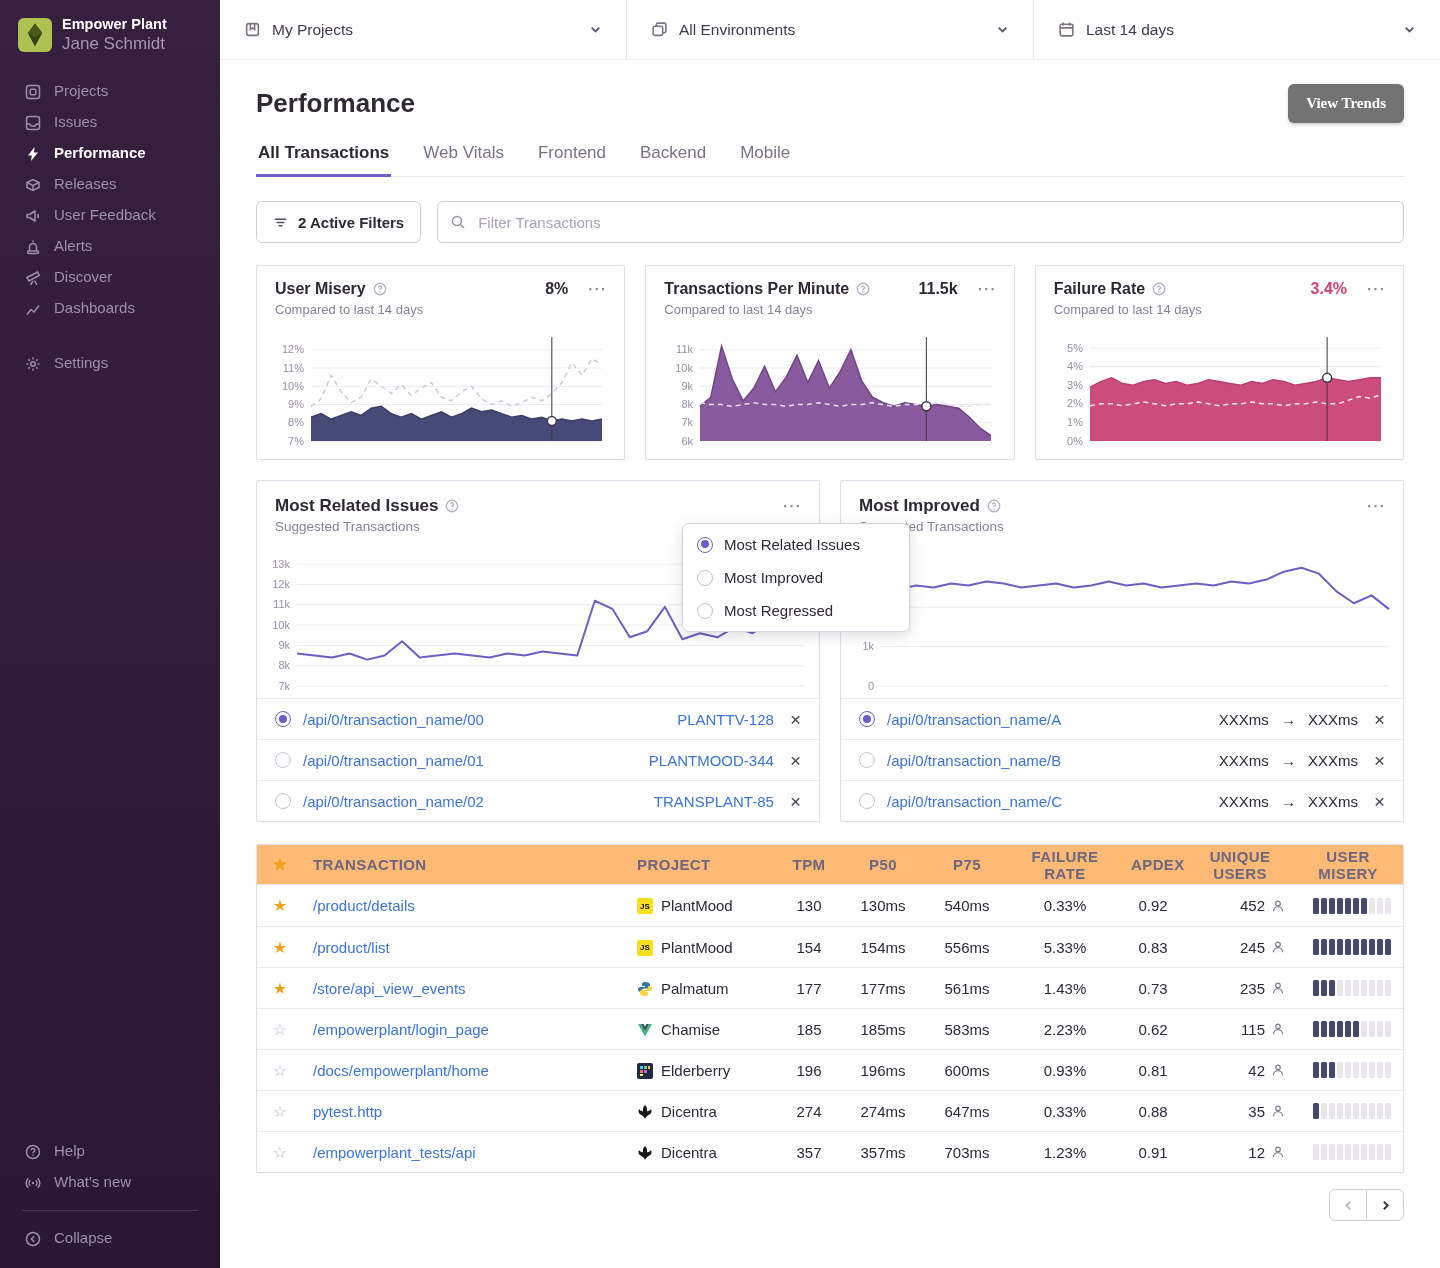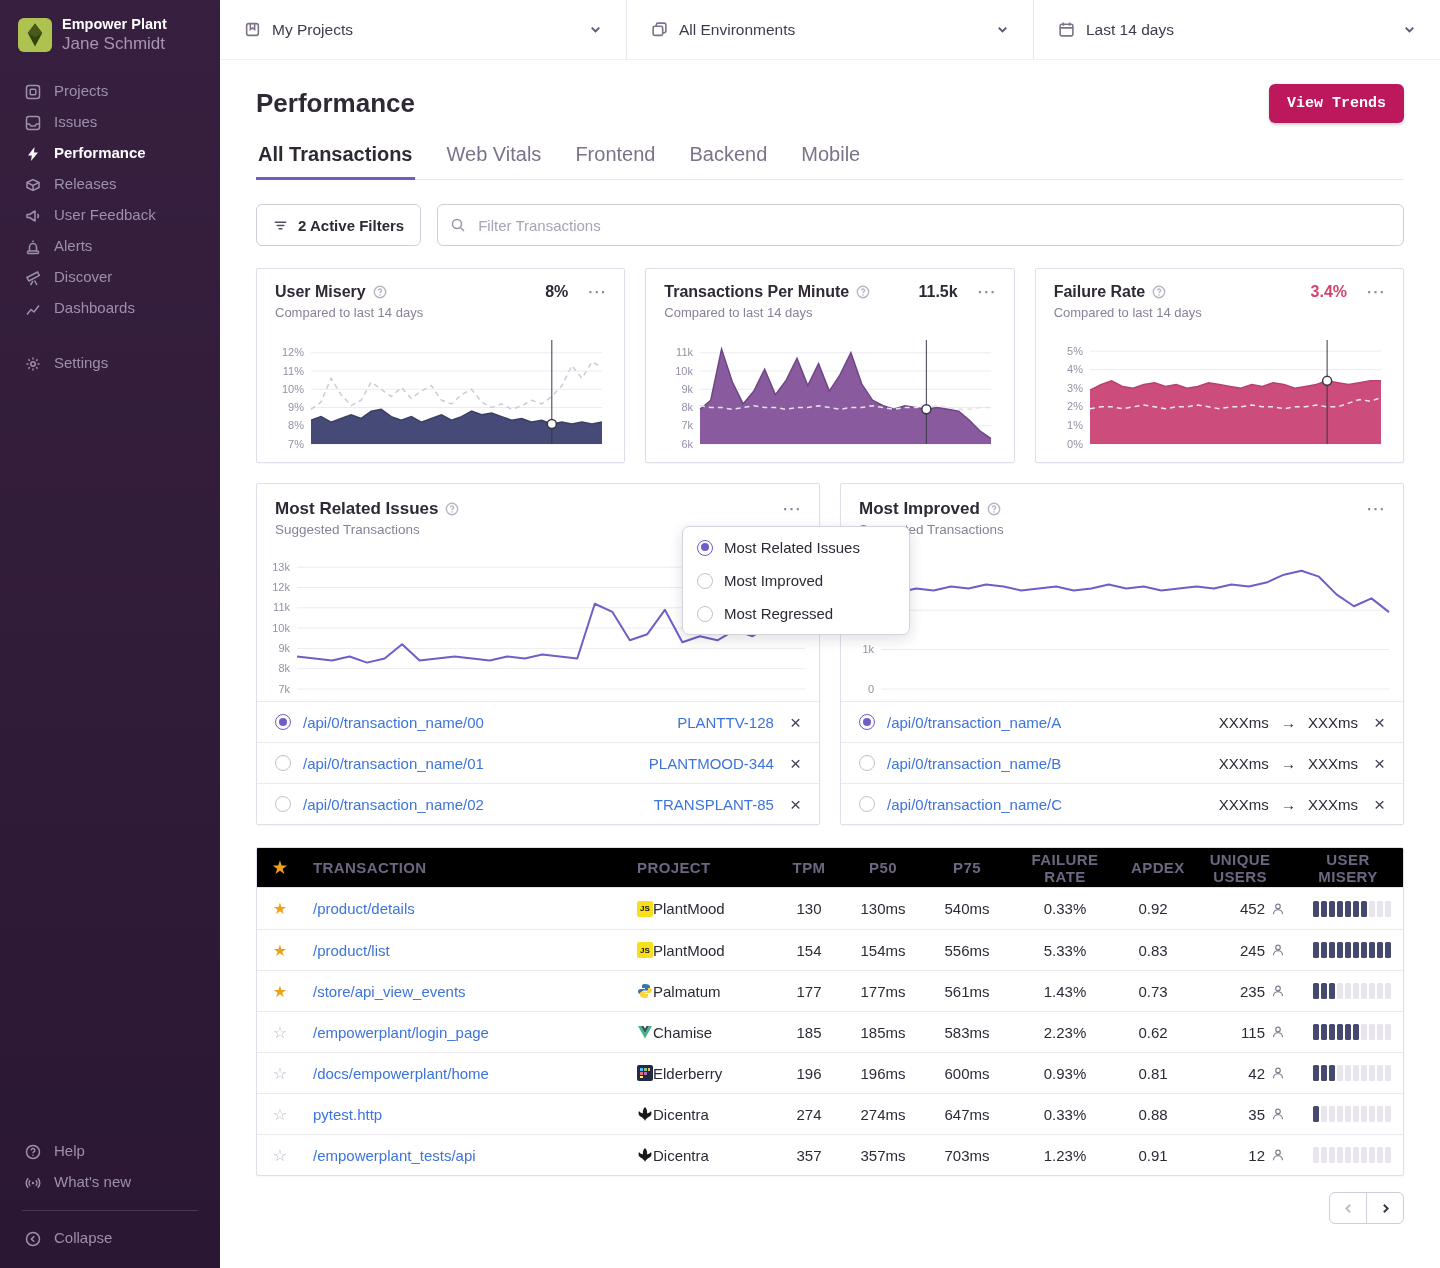--- a/index.html
+++ b/index.html
@@ -28,24 +28,24 @@
   .topbar{height:60px;flex-shrink:0;display:flex;align-items:stretch;background:#fff;border-bottom:1px solid #f1eef4}
   .tb-section{flex:1;display:flex;align-items:center;gap:11px;padding:0 24px;font-size:15.5px;color:#42394d;cursor:pointer}
   .tb-section + .tb-section{border-left:1px solid #e9e5ee}
   .tb-icon{color:#7d7289;display:flex}
   .tb-chevron{margin-left:auto;color:#5f5570;display:flex}
 
   .content{flex:1;padding:0 36px 30px}
 
   .page-head{display:flex;justify-content:space-between;align-items:center;margin-top:24px}
   .page-title{font-size:26px;font-weight:600}
-  .btn-primary{background:#be185d;color:#fff;border:none;border-radius:6px;padding:11px 18px;font-size:15px;font-weight:600;cursor:pointer;box-shadow:0 2px 3px rgba(40,30,50,.2);font-family:Liberation Mono, monospace}
+  .btn-primary{background:#737373;color:#fff;border:none;border-radius:6px;padding:11px 18px;font-size:15px;font-weight:600;cursor:pointer;box-shadow:0 2px 3px rgba(40,30,50,.2);font-family:Liberation Serif, serif}
 
   .tabs{display:flex;gap:30px;margin-top:20px;border-bottom:1px solid #e9e5ee}
-  .tab{padding:0 2px 11px;font-size:20px;color:#7c7289;cursor:pointer;border-bottom:3px solid transparent;margin-bottom:-1px}
+  .tab{padding:0 2px 11px;font-size:17px;color:#7c7289;cursor:pointer;border-bottom:3px solid transparent;margin-bottom:-1px}
   .tab.active{color:#2f2936;font-weight:600;border-color:#6c5fc7}
 
   .filter-row{display:flex;gap:16px;margin-top:24px}
   .filter-btn{display:flex;align-items:center;gap:10px;border:1px solid #d2cbda;border-radius:6px;background:#fff;padding:0 16px;height:42px;font-size:15px;font-weight:600;color:#2f2936;cursor:pointer;font-family:inherit}
   .filter-btn .fi{color:#554c63;display:flex}
   .search-box{flex:1;position:relative}
   .search-box input{width:100%;height:42px;border:1px solid #d2cbda;border-radius:6px;padding:0 14px 0 40px;font-size:15px;color:#2f2936;font-family:inherit;outline:none}
   .search-box input::placeholder{color:#aaa2b6}
   .search-icon{position:absolute;left:13px;top:13px;color:#9d94a9;display:flex}
 
@@ -81,31 +81,31 @@
   .radio{width:16px;height:16px;border:1.5px solid #c6bfd0;border-radius:50%;flex-shrink:0;cursor:pointer}
   .radio.checked{border-color:#6c5fc7}
   .radio.checked::after{content:"";display:block;width:8px;height:8px;margin:2.5px;border-radius:50%;background:#6c5fc7}
 
   .ctx-menu{position:absolute;left:426px;top:43px;width:228px;background:#fff;border:1px solid #d8d2de;border-radius:7px;box-shadow:0 4px 14px rgba(40,30,50,.14);z-index:30;padding:4px 0}
   .ctx-item{display:flex;align-items:center;gap:11px;padding:8px 14px;font-size:15px;color:#2f2936;cursor:pointer}
 
   
   .tx-table{margin-top:22px;overflow:hidden}
   .tr{display:grid;grid-template-columns:46px 324px 150px 64px 84px 84px 112px 64px 110px 110px;align-items:center}
-  .tr.head{background:#000000;height:40px;border-bottom:1px solid #e7e3ec;font-size:11px;font-weight:700;color:#6e6680;letter-spacing:.4px;text-transform:uppercase}
+  .tr.head{background:#fdba74;height:40px;border-bottom:1px solid #e7e3ec;font-size:11px;font-weight:700;color:#6e6680;letter-spacing:.4px;text-transform:uppercase}
   .tbody .tr{height:41px}
   .tbody .tr + .tr{border-top:1px solid #ece8f0}
   .c{padding:0 10px;font-size:15px}
   .c.star{text-align:center;padding:0}
   .c.num{text-align:center}
   .star-on{color:#f0a019;font-size:16px;cursor:pointer}
   .star-on::before{content:"★"}
   .star-off{color:#c0b8cc;font-size:16px;cursor:pointer}
   .star-off::before{content:"☆"}
-  .proj{display:flex;align-items:center;}
+  .proj{display:flex;align-items:flex-end;gap:8px}
   .proj .picon{width:16px;height:16px;flex-shrink:0;display:flex}
   .js-badge{width:16px;height:16px;background:#f7df1e;color:#111;font-size:8px;font-weight:700;display:flex;align-items:center;justify-content:center;border-radius:2px}
   .users{display:flex;justify-content:flex-end;align-items:center;gap:6px;padding-right:10px}
   .person{color:#877e93;display:flex}
   .misery{display:flex;justify-content:flex-end;gap:2px;padding-right:14px}
   .mbar{width:6px;height:16px;border-radius:1.5px;background:#e9e5ef;display:inline-block}
   .mbar.on{background:#46496f}
 
   .pagination{display:flex;justify-content:flex-end;margin-top:16px}
   .pg-btn{width:38px;height:32px;border:1px solid #d2cbda;background:#fff;display:flex;align-items:center;justify-content:center;cursor:pointer}

